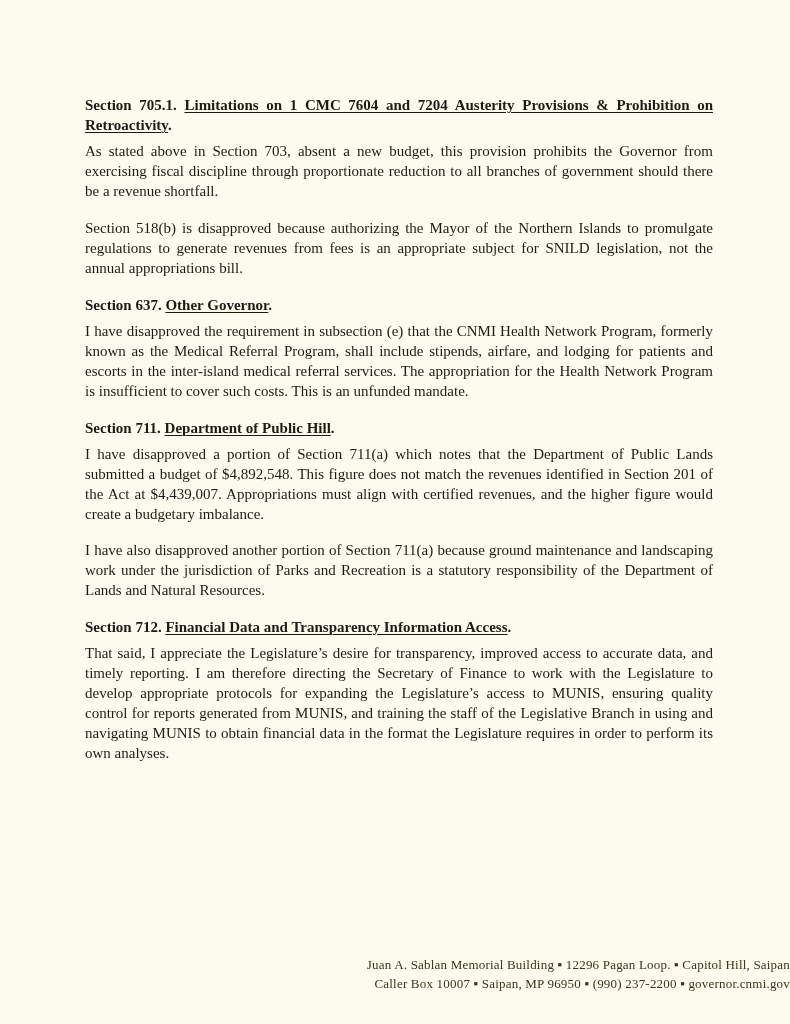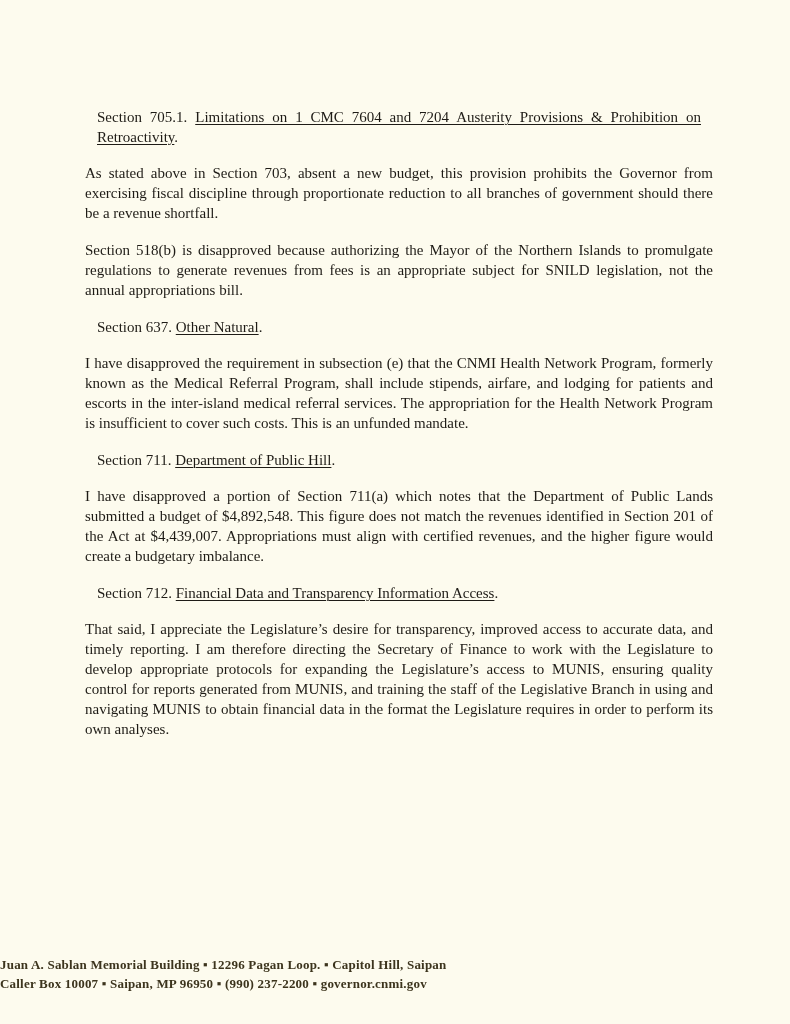--- a/index.html
+++ b/index.html
@@ -18,63 +18,64 @@
     position: absolute;
     left: 85px; top: 95px; width: 628px;
     font-size: 15px;
     line-height: 20px;
     text-align: justify;
     color: #1e1b16;
   }
   .doc-section { margin-top: 17px; }
   .doc-section:first-child { margin-top: 0; }
   .sec-heading {
-    margin: 12px;
+    margin: 0;
     font-size: inherit;
-    font-weight: normal;
+    font-weight: bold;
     text-align: justify;
   }
   .sec-label { text-decoration: none; }
   .sec-title {
     text-decoration: underline;
     text-decoration-thickness: 1.4px;
     text-underline-offset: 2px;
   }
   .doc-para { margin: 16px 0 0 0; }
-  .sec-heading + .doc-para { margin-top: 16px; }
+  .sec-heading + .doc-para { margin-top: 6px; }
   .footer {
     position: absolute;
     left: 0; top: 956px; width: 100%;
-    text-align: left;
-    font-weight: bold;
+    text-align: right;
+    font-weight: normal;
     font-size: 13px;
     line-height: 18.5px;
     letter-spacing: 0.2px;
     color: #3c341d;
   }
 </style>
 </head>
 <body>
 
 <div class="page" style="background: rgb(253, 251, 238);">
   <main class="content" id="doc-sections" style="color: rgb(30, 27, 22);">
       <section class="doc-section">
         <h2 class="sec-heading"><span class="sec-label">Section 705.1. </span><span class="sec-title">Limitations on 1 CMC 7604 and 7204 Austerity Provisions &amp; Prohibition on Retroactivity</span><span class="sec-suffix">.</span></h2>
         <p class="doc-para">As stated above in Section 703, absent a new budget, this provision prohibits the Governor from exercising fiscal discipline through proportionate reduction to all branches of government should there be a revenue shortfall.</p>
       </section>
       <section class="doc-section">
         <p class="doc-para">Section 518(b) is disapproved because authorizing the Mayor of the Northern Islands to promulgate regulations to generate revenues from fees is an appropriate subject for SNILD legislation, not the annual appropriations bill.</p>
       </section>
       <section class="doc-section">
-        <h2 class="sec-heading"><span class="sec-label">Section 637. </span><span class="sec-title">Other Natural</span><span class="sec-suffix">.</span></h2>
+        <h2 class="sec-heading"><span class="sec-label">Section 637. </span><span class="sec-title">Other Governor</span><span class="sec-suffix">.</span></h2>
         <p class="doc-para">I have disapproved the requirement in subsection (e) that the CNMI Health Network Program, formerly known as the Medical Referral Program, shall include stipends, airfare, and lodging for patients and escorts in the inter-island medical referral services. The appropriation for the Health Network Program is insufficient to cover such costs. This is an unfunded mandate.</p>
       </section>
       <section class="doc-section">
         <h2 class="sec-heading"><span class="sec-label">Section 711. </span><span class="sec-title">Department of Public Hill</span><span class="sec-suffix">.</span></h2>
         <p class="doc-para">I have disapproved a portion of Section 711(a) which notes that the Department of Public Lands submitted a budget of $4,892,548. This figure does not match the revenues identified in Section 201 of the Act at $4,439,007. Appropriations must align with certified revenues, and the higher figure would create a budgetary imbalance.</p>
+        <p class="doc-para">I have also disapproved another portion of Section 711(a) because ground maintenance and landscaping work under the jurisdiction of Parks and Recreation is a statutory responsibility of the Department of Lands and Natural Resources.</p>
       </section>
       <section class="doc-section">
         <h2 class="sec-heading"><span class="sec-label">Section 712. </span><span class="sec-title">Financial Data and Transparency Information Access</span><span class="sec-suffix">.</span></h2>
         <p class="doc-para">That said, I appreciate the Legislature’s desire for transparency, improved access to accurate data, and timely reporting. I am therefore directing the Secretary of Finance to work with the Legislature to develop appropriate protocols for expanding the Legislature’s access to MUNIS, ensuring quality control for reports generated from MUNIS, and training the staff of the Legislative Branch in using and navigating MUNIS to obtain financial data in the format the Legislature requires in order to perform its own analyses.</p>
       </section>
     </main>
   <footer class="footer" style="color: rgb(60, 52, 29);">
     <div class="footer-line">Juan A. Sablan Memorial Building ▪ 12296 Pagan Loop. ▪ Capitol Hill, Saipan</div>
     <div class="footer-line">Caller Box 10007 ▪ Saipan, MP  96950 ▪ (990) 237-2200 ▪ governor.cnmi.gov</div>
   </footer>

